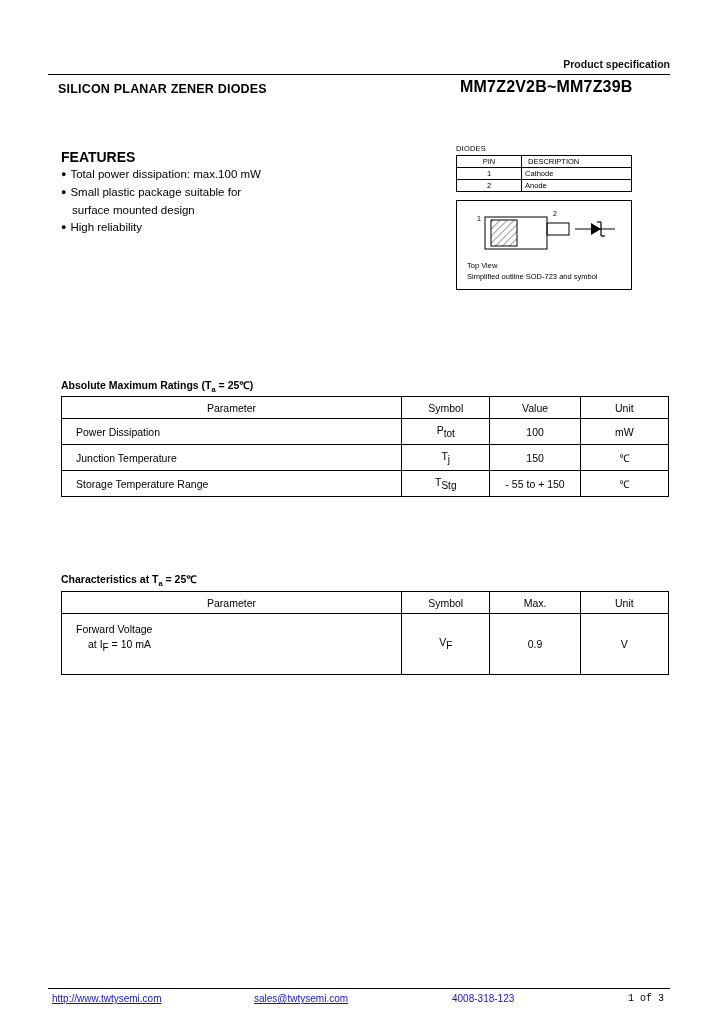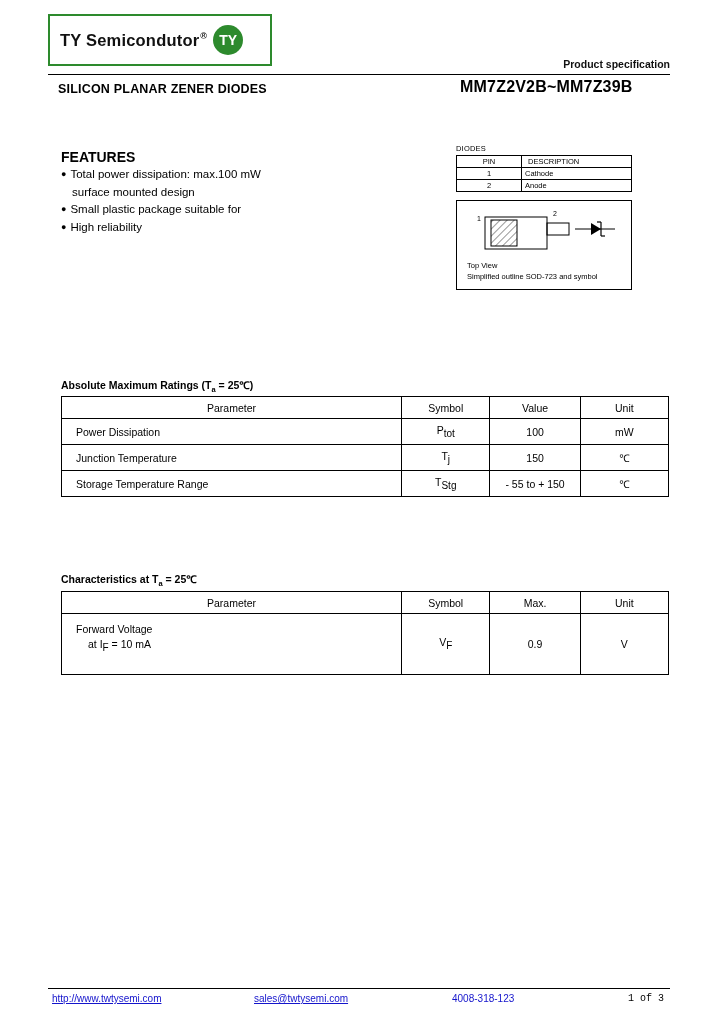--- a/index.html
+++ b/index.html
@@ -276,36 +276,32 @@
   .f-url { position: absolute; left: 4px; top: 0; }
   .f-mail { position: absolute; left: 206px; top: 0; }
   .f-tel { position: absolute; left: 404px; top: 0; color: #1414cc; }
   .f-page { position: absolute; right: 6px; top: 0; color: #000000; font-family: Liberation Mono, monospace; }
 </style>
 </head>
 <body>
 
 <div class="page">
 
-  <div class="logo-box">
-    <span class="logo-text"><span>TY Semicondutor</span><span class="logo-reg">®</span></span>
-    <span class="logo-circle">TY</span>
-  </div>
 
   <div class="prod-spec">Product specification</div>
   <div class="hrule-top"></div>
 
   <div class="title-left">SILICON PLANAR ZENER DIODES</div>
   <div class="title-right">MM7Z2V2B~MM7Z39B</div>
 
   <div class="features-title">FEATURES</div>
   <div class="features-list">
     <div class="li"><span class="bullet">●</span><span>Total power dissipation: max.100 mW</span></div>
+    <div class="li"><span class="bullet">●</span><span>Small plastic package suitable for</span></div>
     <div class="li cont">surface mounted design</div>
-    <div class="li"><span class="bullet">●</span><span>Small plastic package suitable for</span></div>
     <div class="li"><span class="bullet">●</span><span>High reliability</span></div>
   </div>
 
   <div class="pinning-label">DIODES</div>
   <table class="pinning-table">
     <tbody>
         <tr class="hdr">
       <td class="c-pin">PIN</td>
       <td class="c-desc">DESCRIPTION</td>
     </tr>

